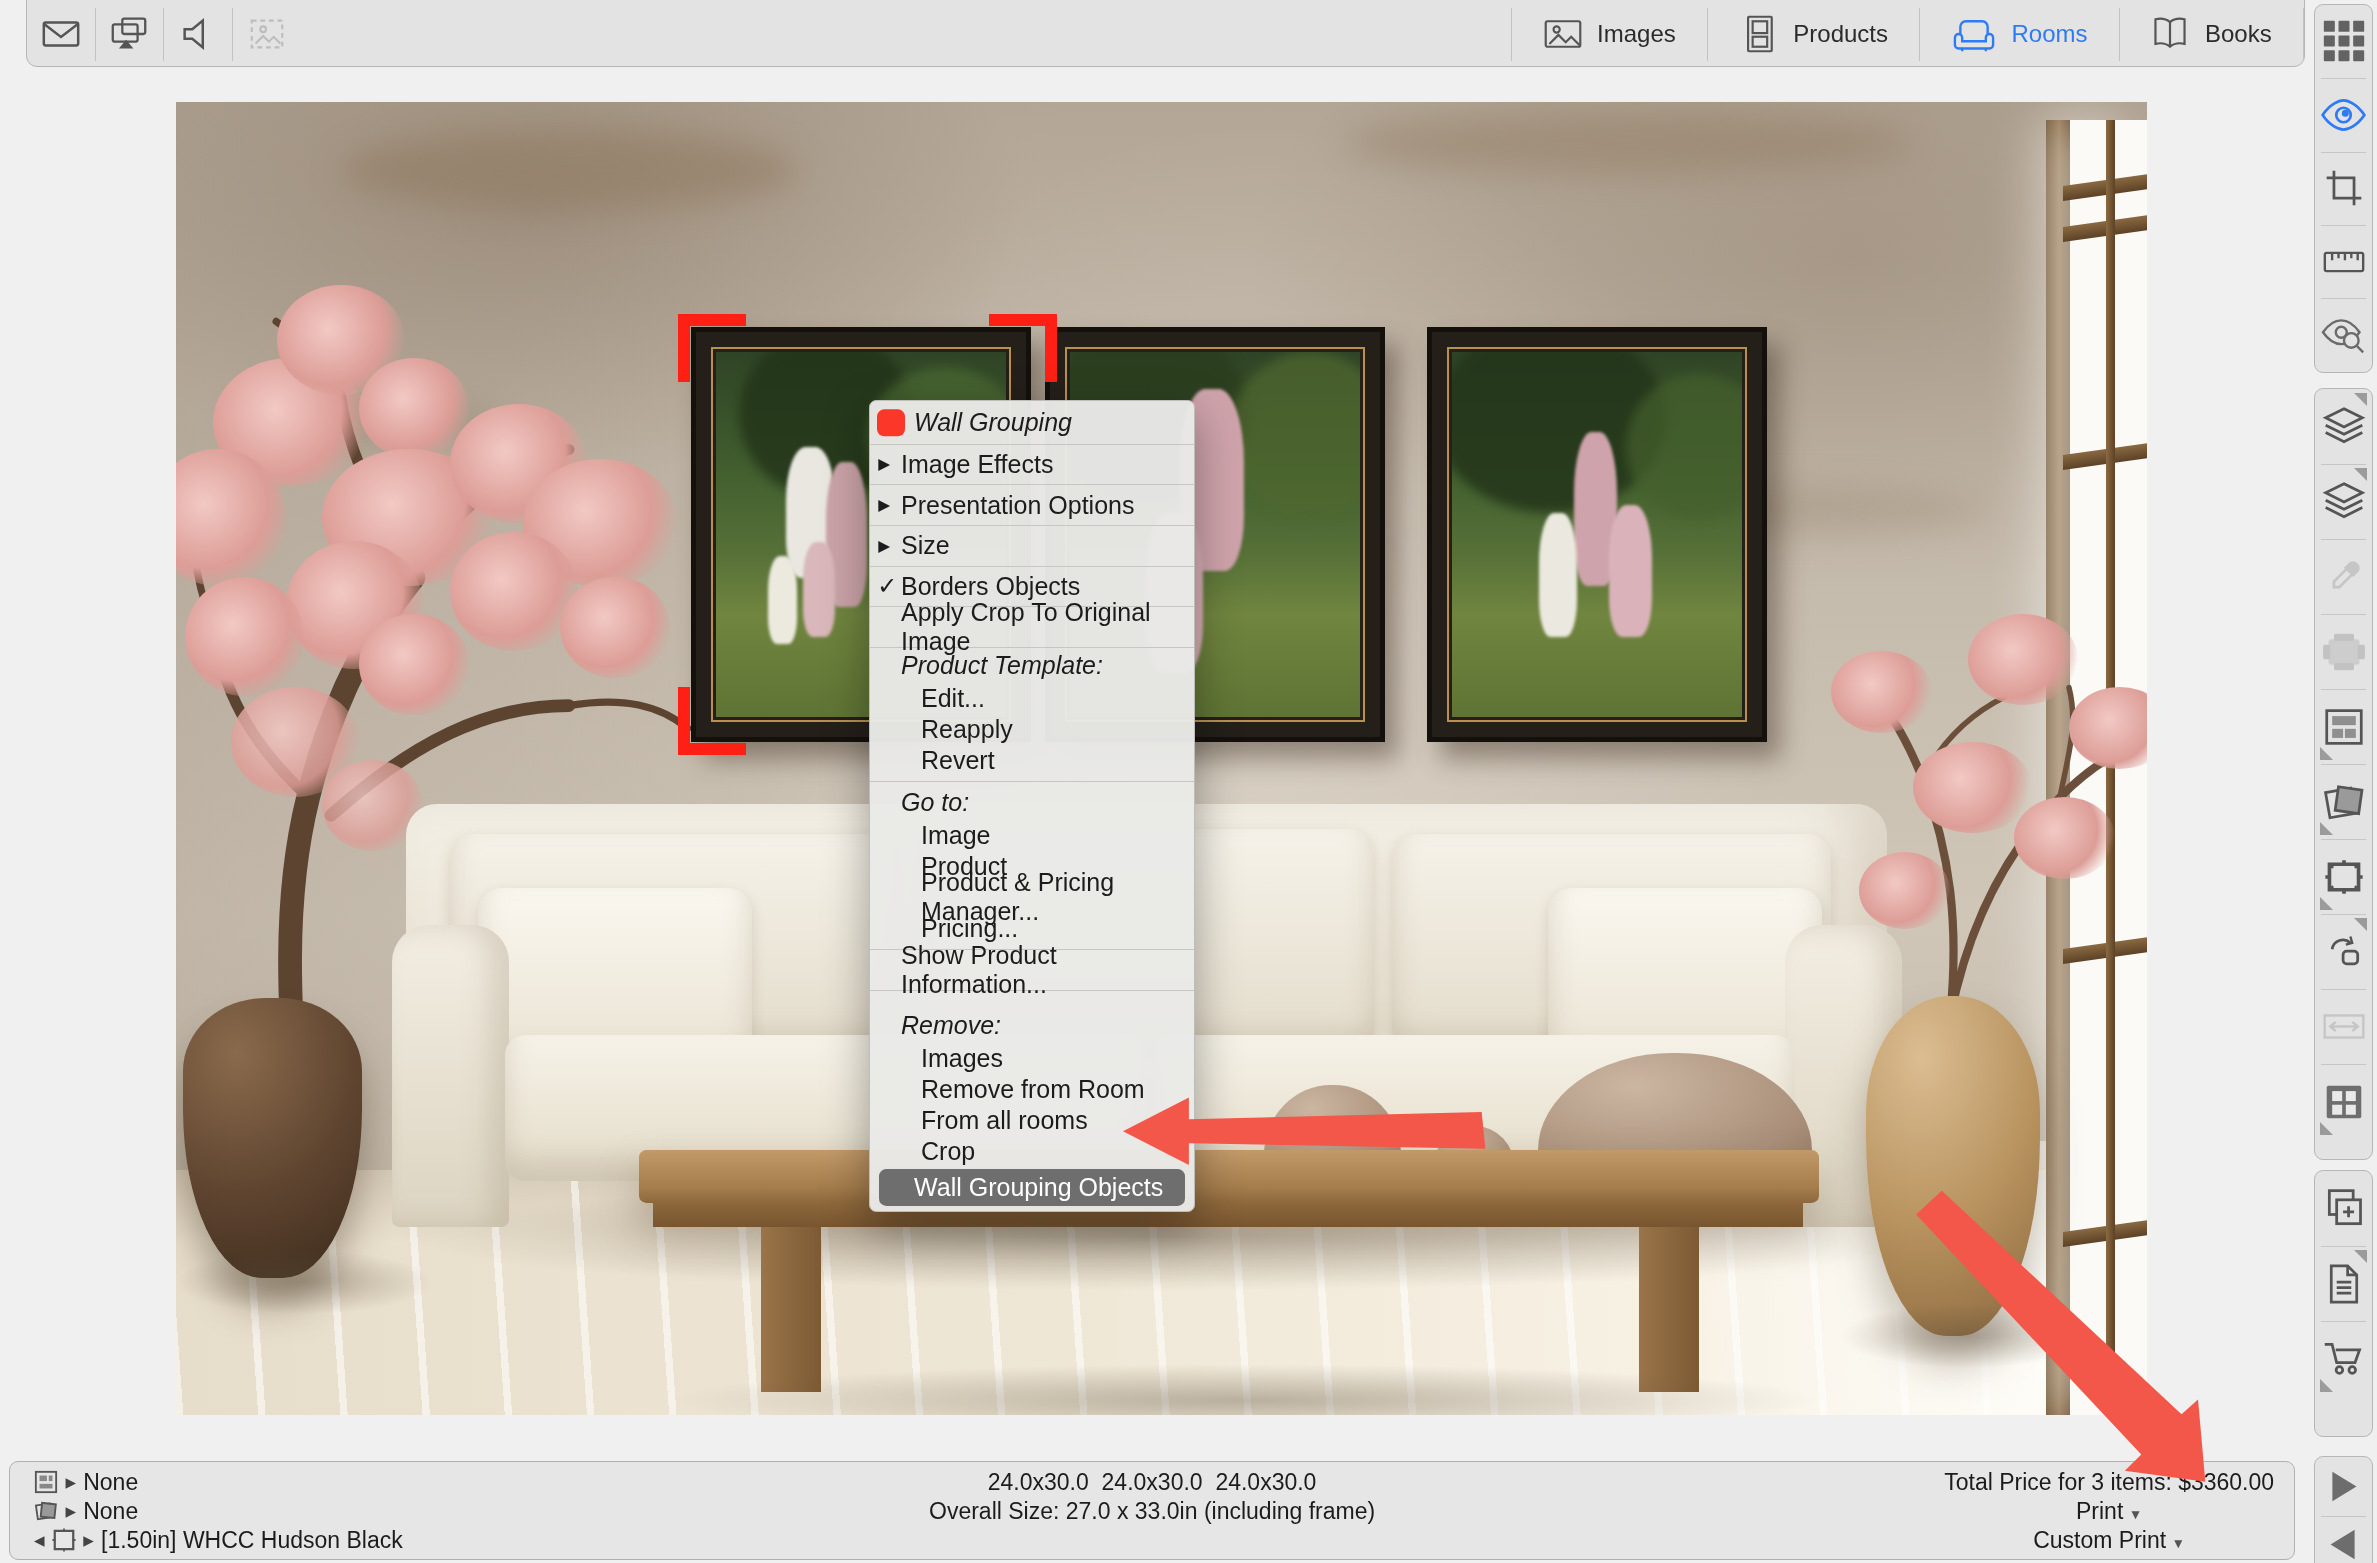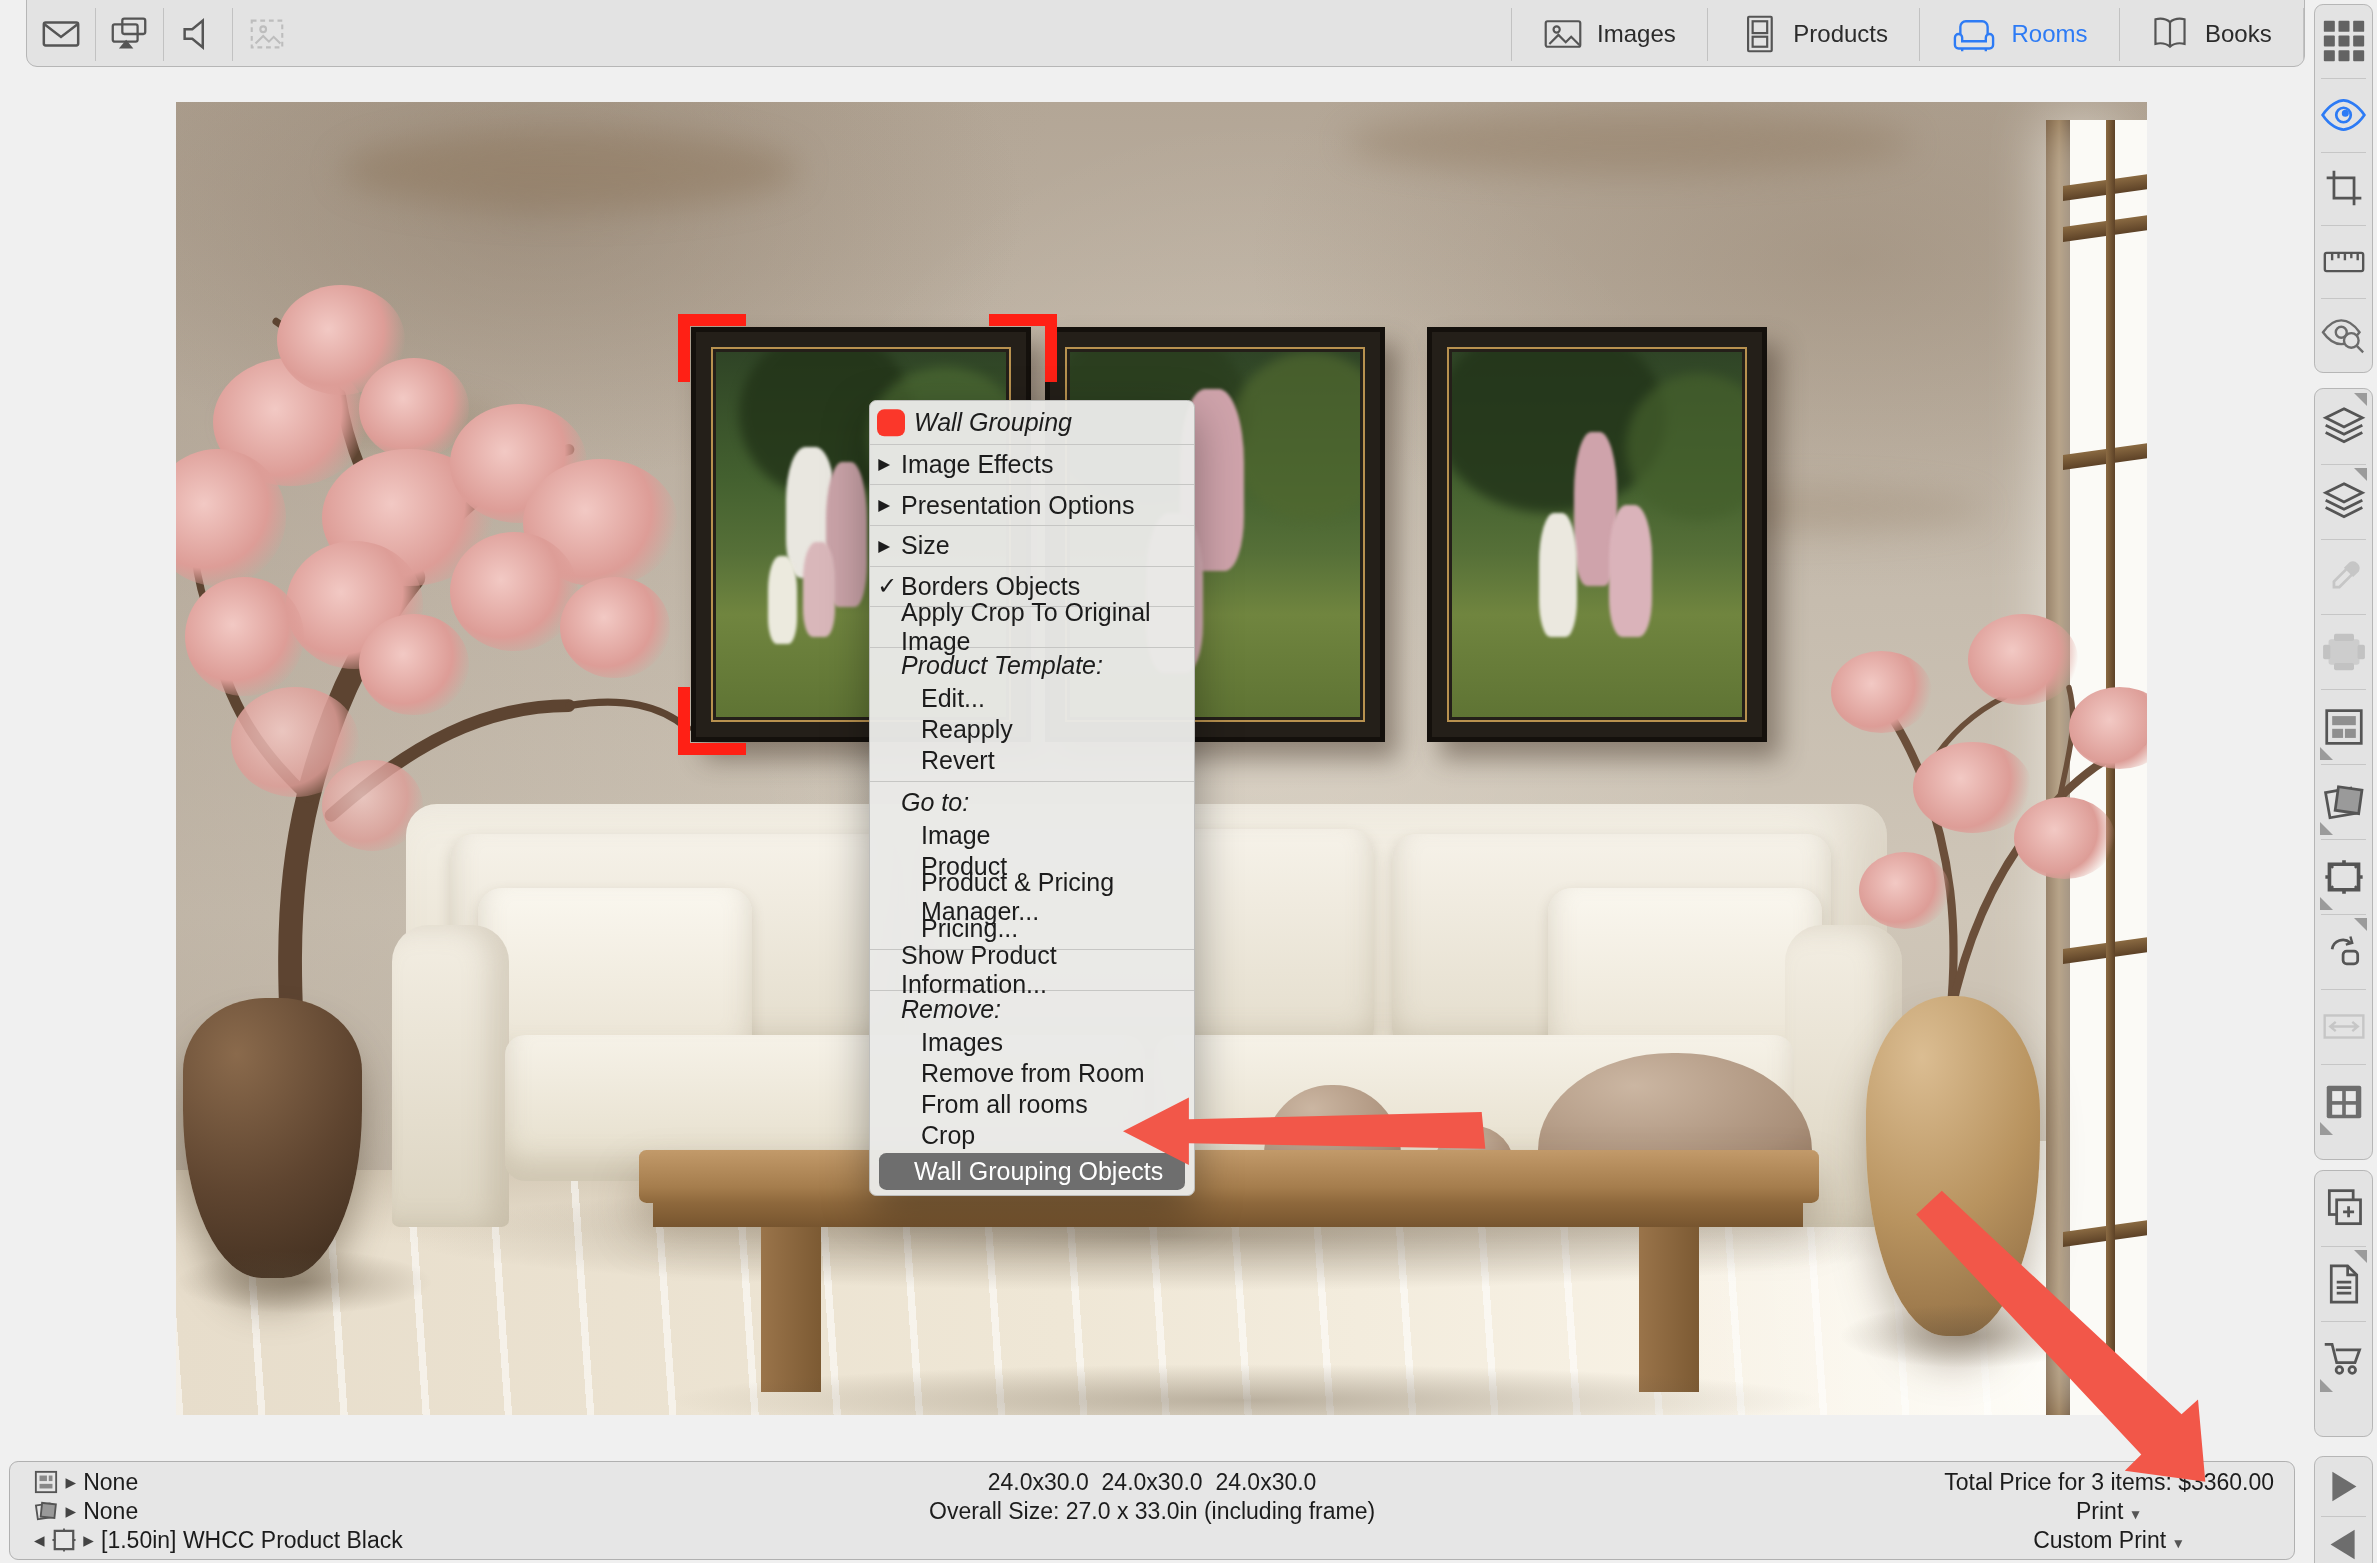--- a/index.html
+++ b/index.html
@@ -548,21 +548,21 @@
       <span>Product &amp; Pricing Manager...</span>
     </div>
     <div class="m-row sub">
       <span>Pricing...</span>
     </div>
     <div class="m-sep" style="margin-top:5.5px;"></div>
     <div class="m-row">
       <span>Show Product Information...</span>
     </div>
     <div class="m-sep"></div>
-    <div class="m-row hdr" style="margin-top:2px;">
+    <div class="m-row hdr" style="margin-top:18px;">
       <span>Remove:</span>
     </div>
     <div class="m-row sub">
       <span>Images</span>
     </div>
     <div class="m-row sub">
       <span>Remove from Room</span>
     </div>
     <div class="m-row sub">
       <span>From all rooms</span>
@@ -602,21 +602,21 @@
         <span class="sb-caret">▶</span>
         <span>None</span>
       </div>
       <div class="sb-row">
         <span class="sb-caret">◀</span>
         <svg class="ic" width="24" height="24" viewBox="0 0 26 26" fill="none" stroke="#555" stroke-width="2.4">
           <path d="M3 3 h20 v20 h-20 z"></path>
             <path d="M12 2 h2 M12 24 h2 M2 12 v2 M24 12 v2" stroke-width="3"></path>
         </svg>
         <span class="sb-caret">▶</span>
-        <span>[1.50in] WHCC Product Black</span>
+        <span>[1.50in] WHCC Hudson Black</span>
       </div>
     </div>
 
     <div class="sb-center">
       <div>24.0x30.0  24.0x30.0  24.0x30.0</div>
       <div>Overall Size: 27.0 x 33.0in (including frame)</div>
     </div>
 
     <div class="sb-right">
       <div>Total Price for 3 items: $3360.00</div>

